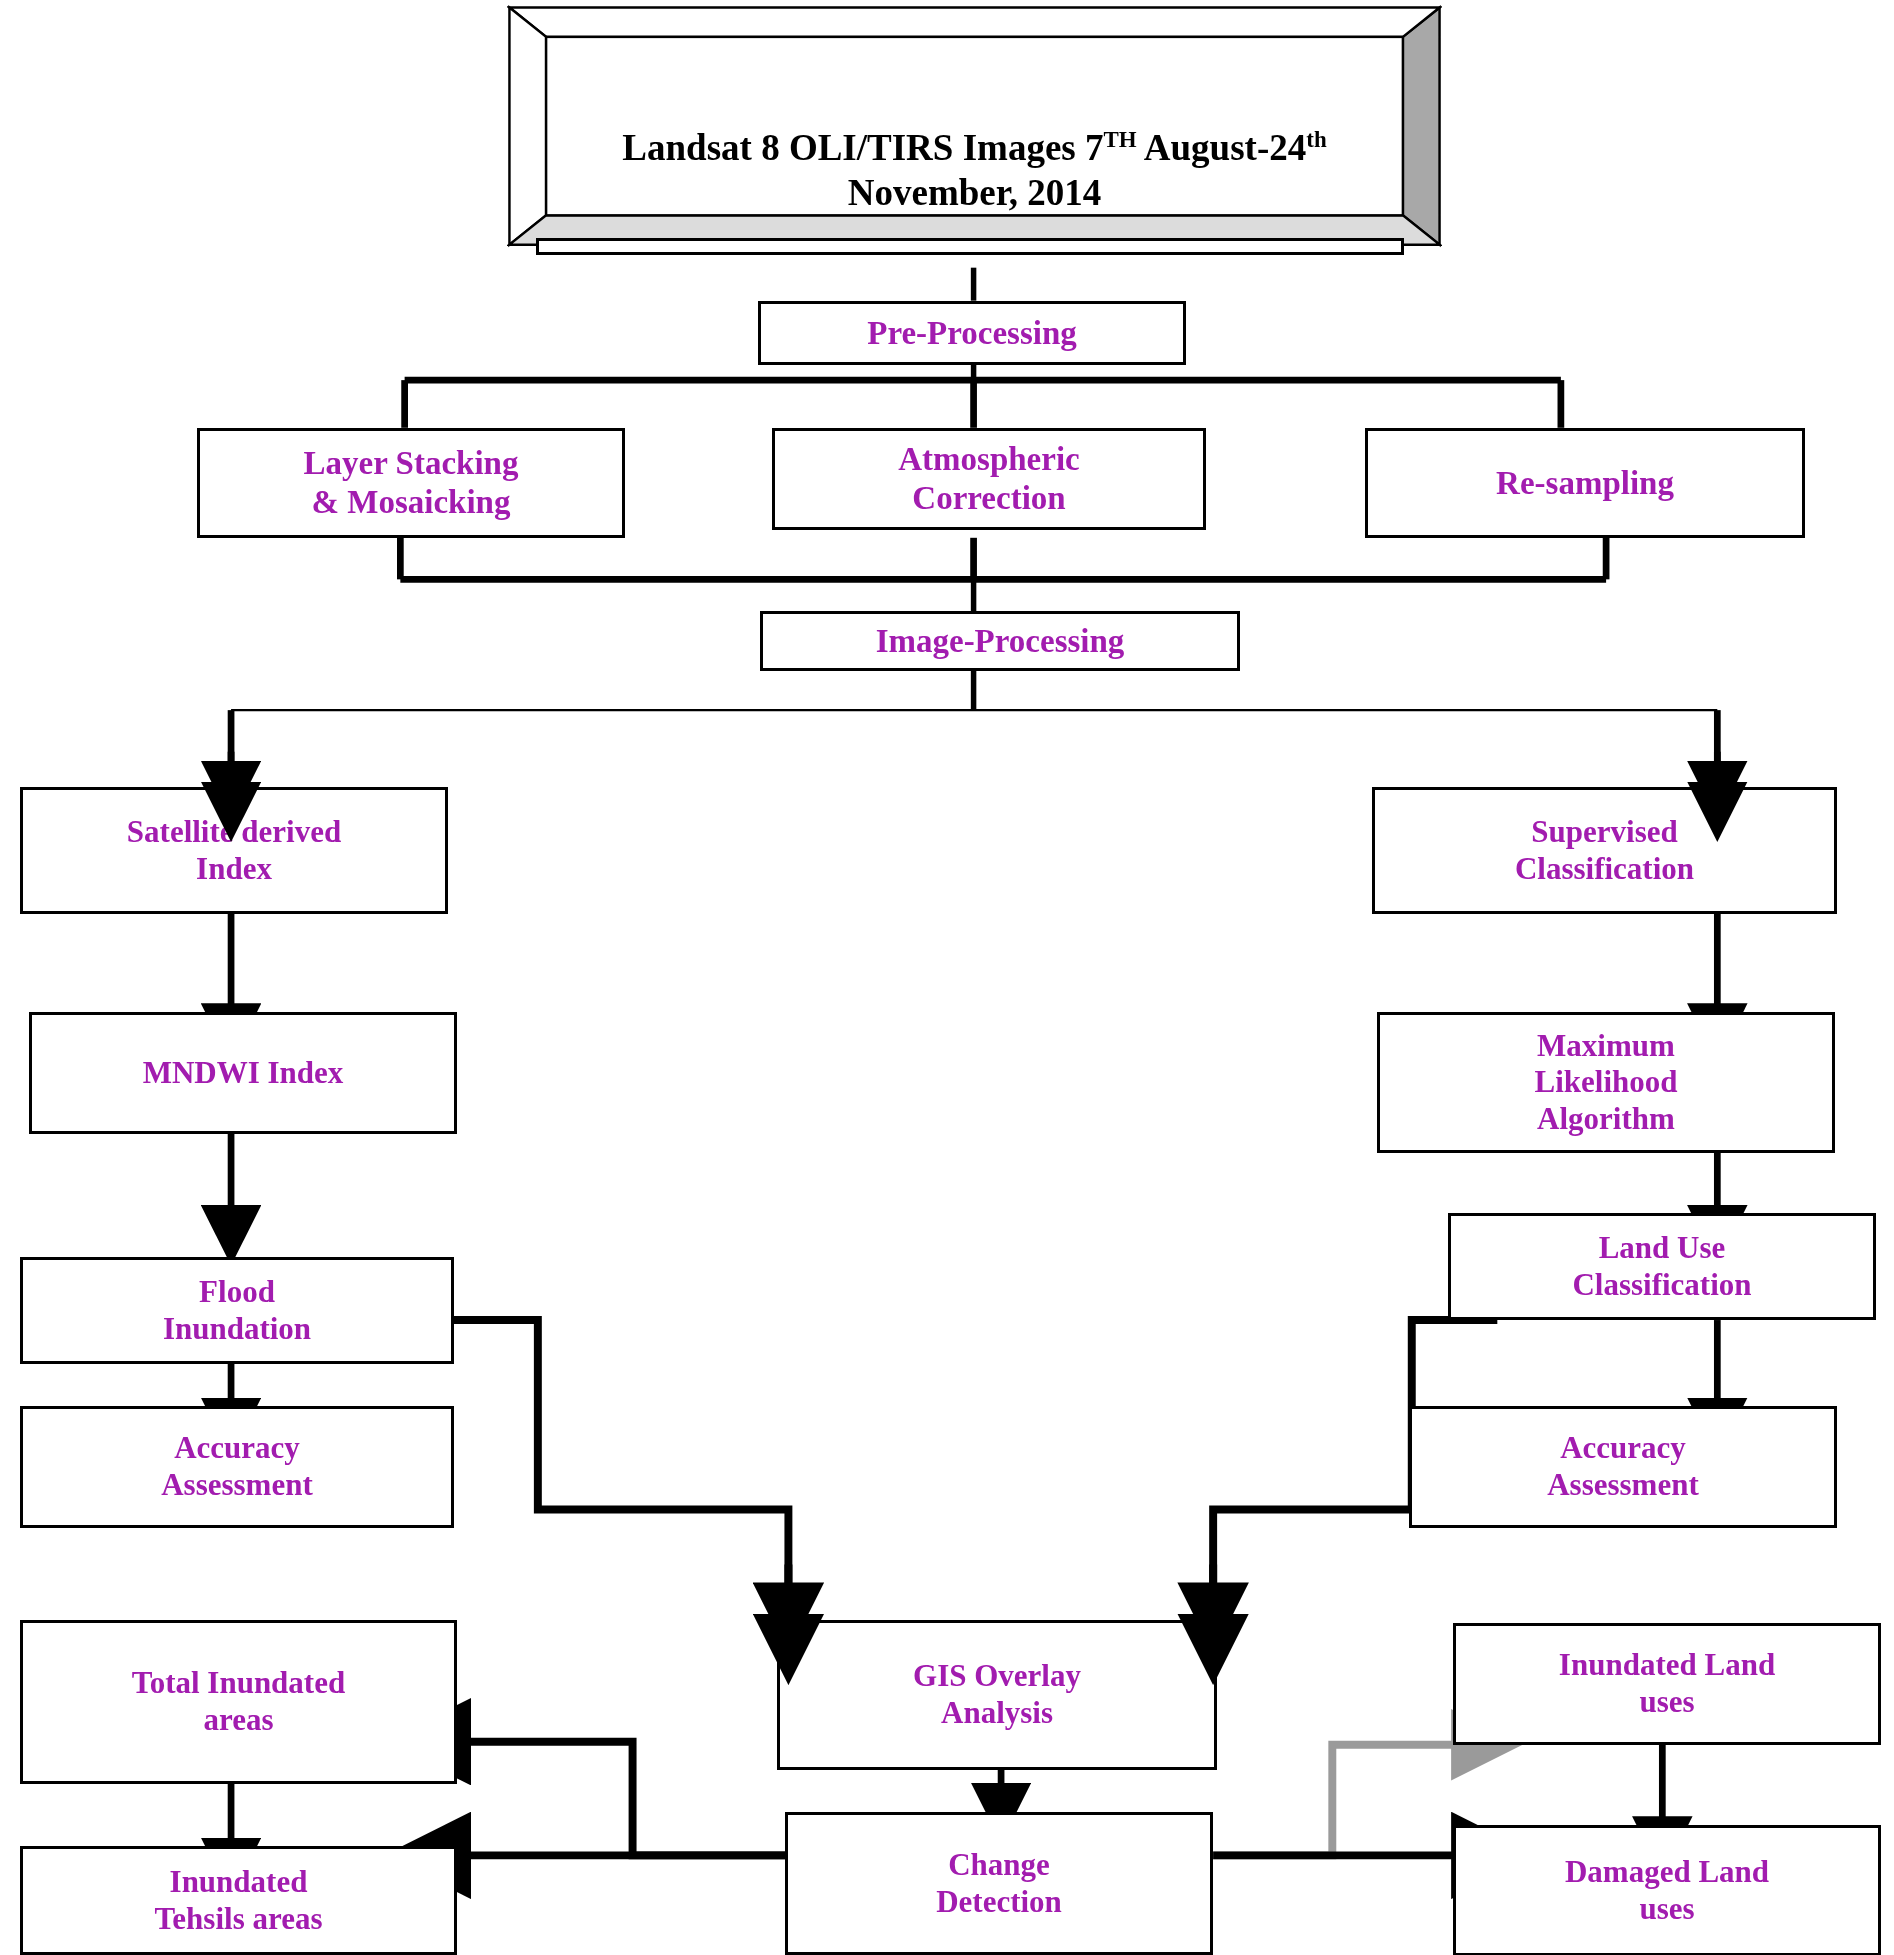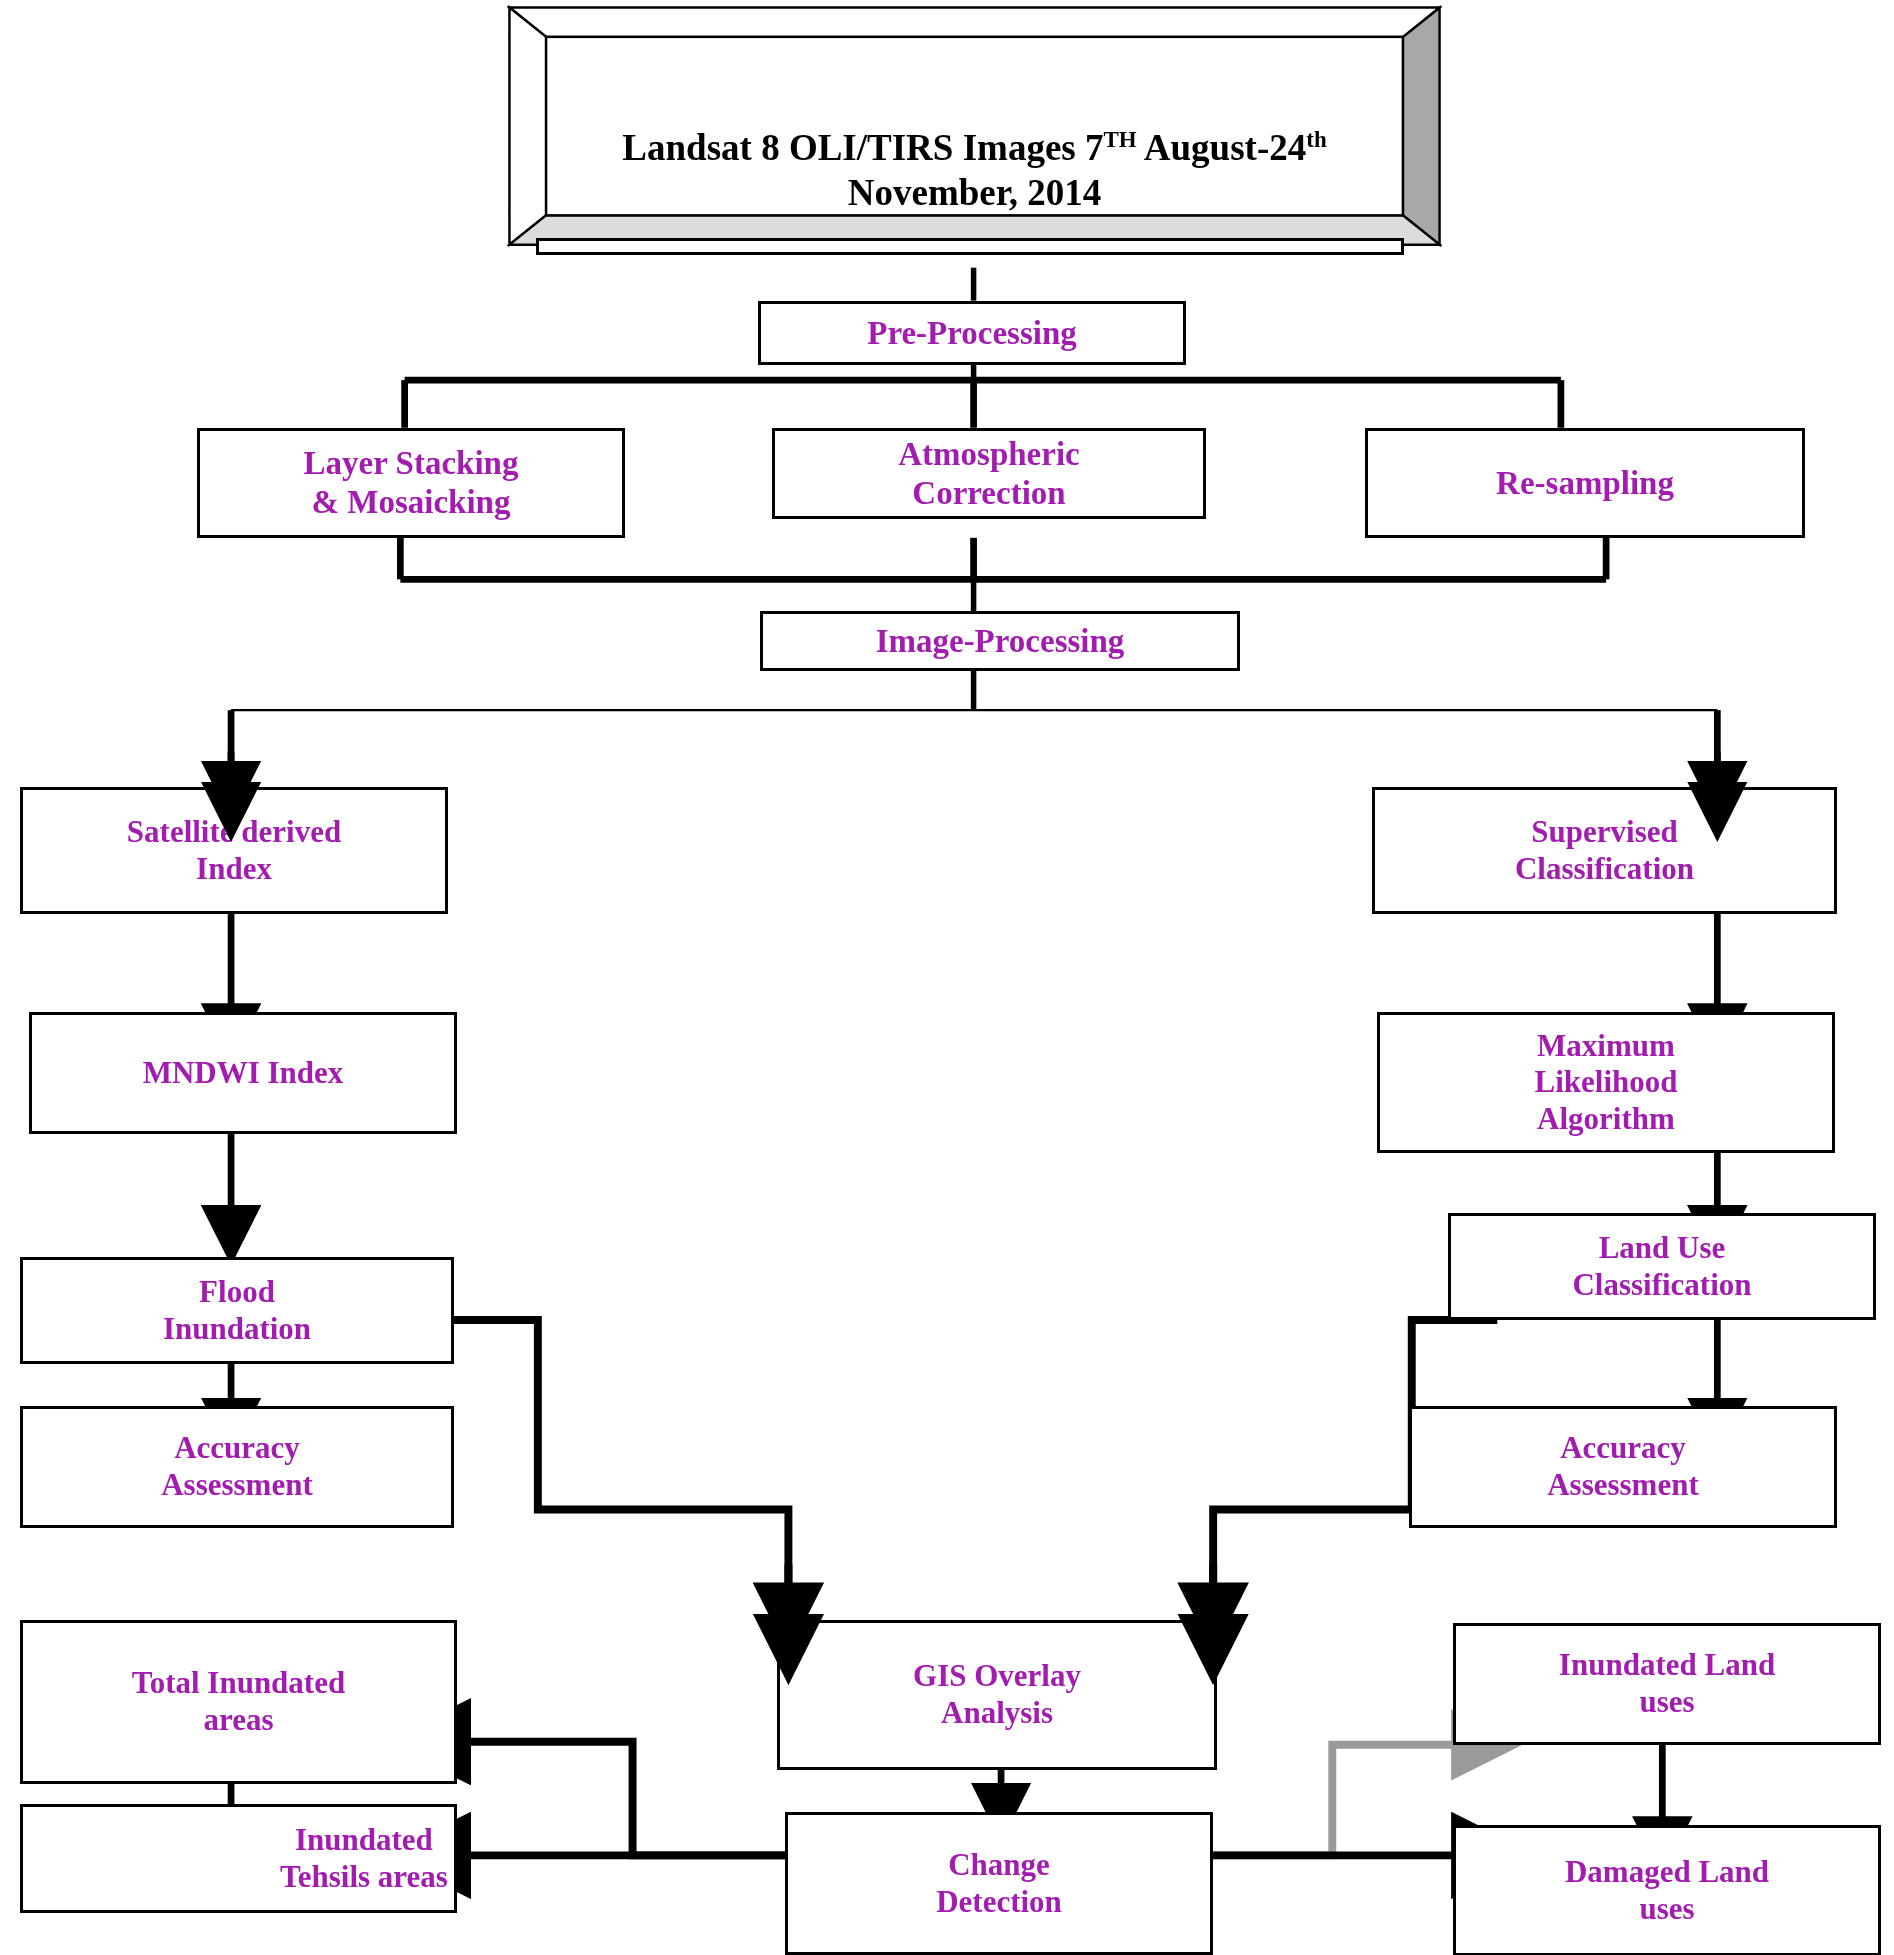--- a/index.html
+++ b/index.html
@@ -173,21 +173,21 @@
     <span class="txt">Pre-Processing</span>
   </div>
 
   <div class="node fs-lg" style="left:197px;top:428px;width:428px;height:110px;">
     <span class="txt">
       <span class="l2">Layer Stacking</span>
       <span class="l2">&amp; Mosaicking</span>
     </span>
   </div>
 
-  <div class="node fs-lg" style="left:772px;top:428px;width:434px;height:91px;">
+  <div class="node fs-lg" style="left:772px;top:428px;width:434px;height:102px;">
     <span class="txt">
       <span class="l2">Atmospheric</span>
       <span class="l2">Correction</span>
     </span>
   </div>
 
   <div class="node fs-lg" style="left:1365px;top:428px;width:440px;height:110px;">
     <span class="txt">Re-sampling</span>
   </div>
 
@@ -249,21 +249,21 @@
     </span>
   </div>
 
   <div class="node fs-md" style="left:20px;top:1620px;width:437px;height:164px;">
     <span class="txt">
       <span class="l2">Total Inundated</span>
       <span class="l2">areas</span>
     </span>
   </div>
 
-  <div class="node fs-md" style="left:20px;top:1804px;width:437px;height:109px;justify-content:flex-end;">
+  <div class="node fs-md" style="left:20px;top:1846px;width:437px;height:109px;">
     <span class="txt">
       <span class="l2">Inundated</span>
       <span class="l2">Tehsils areas</span>
     </span>
   </div>
 
   <div class="node fs-md" style="left:777px;top:1620px;width:440px;height:150px;">
     <span class="txt">
       <span class="l2">GIS Overlay</span>
       <span class="l2">Analysis</span>

